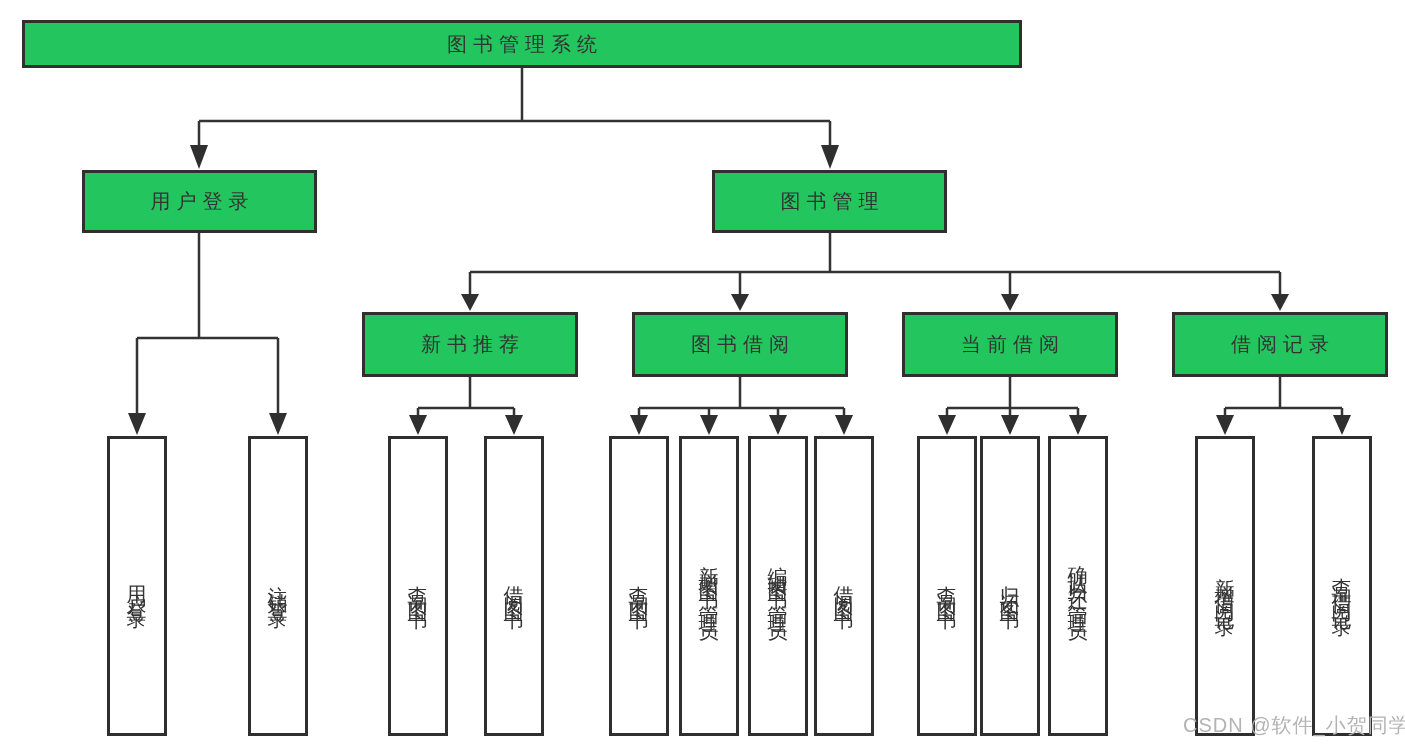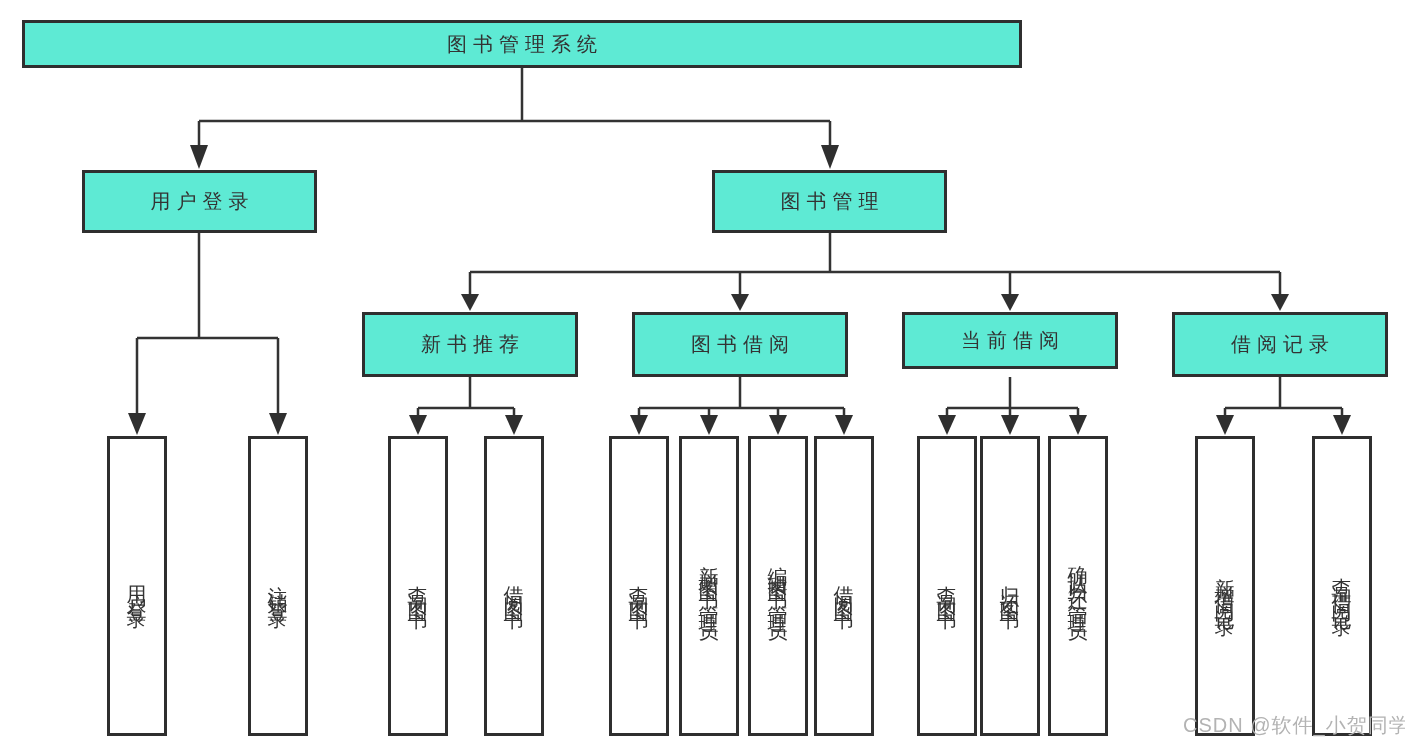--- a/index.html
+++ b/index.html
@@ -18,21 +18,21 @@
   svg.connectors {
     position: absolute;
     left: 0; top: 0;
     width: 1405px;
     height: 747px;
   }
   .hbox {
     position: absolute;
     box-sizing: border-box;
     border: 3px solid #2f2f2f;
-    background: #5eead4;
+    background: #22c55e;
     display: flex;
     align-items: center;
     justify-content: center;
     color: #333333;
     font-size: 20px;
     letter-spacing: 6px;
     text-indent: 6px;
     white-space: nowrap;
   }
   .vbox {
@@ -121,21 +121,21 @@
   <div class="hbox" style="left:712px; top:170px; width:235px; height:63px;font-family:Liberation Serif, serif;">
     <span>图书管理</span>
   </div>
 
   <div class="hbox" style="left:632px; top:312px; width:216px; height:65px;">
     <span>图书借阅</span>
   </div>
   <div class="hbox" style="left:362px; top:312px; width:216px; height:65px;">
     <span>新书推荐</span>
   </div>
-  <div class="hbox" style="left:902px; top:312px; width:216px; height:57px;">
+  <div class="hbox" style="left:902px; top:312px; width:216px; height:65px;">
     <span>当前借阅</span>
   </div>
   <div class="hbox" style="left:1172px; top:312px; width:216px; height:65px;">
     <span>借阅记录</span>
   </div>
 
   <div class="vbox" style="left:107px;">
     <span>用户登录</span>
   </div>
   <div class="vbox" style="left:248px;">

